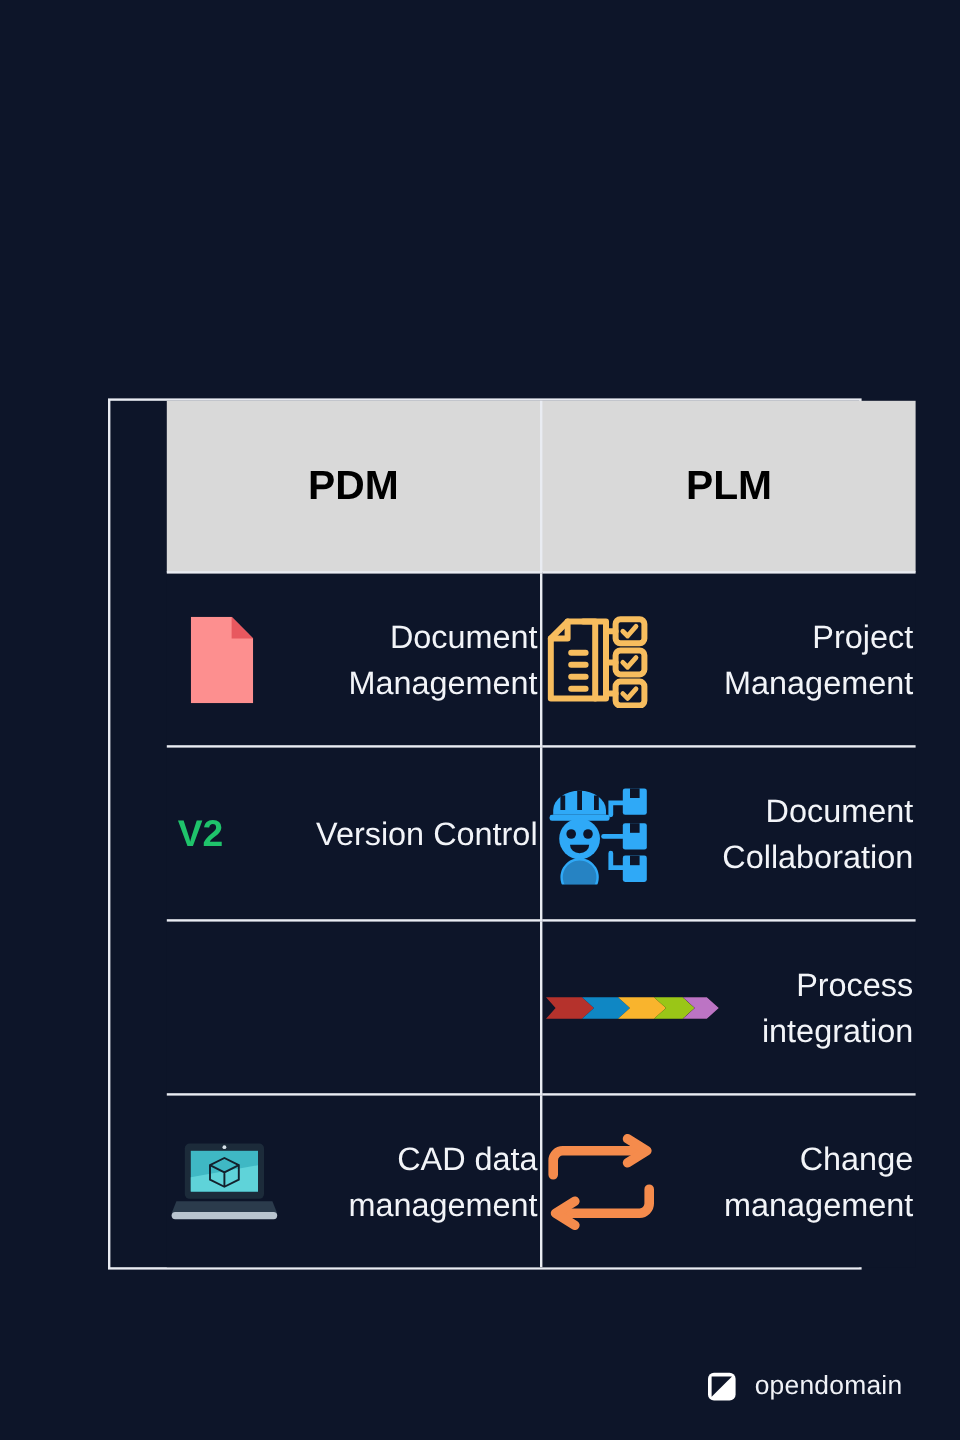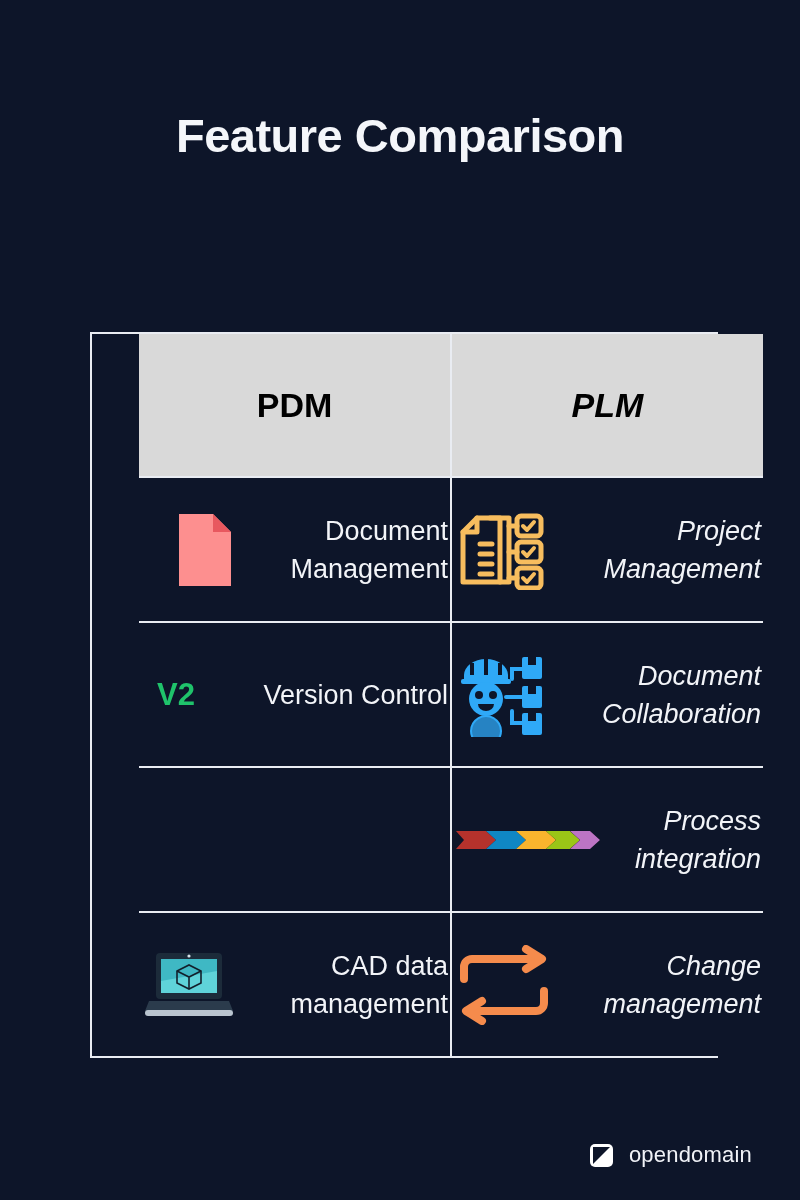--- a/index.html
+++ b/index.html
@@ -45,21 +45,21 @@
     table-layout: fixed;
     margin-left: 47px;
   }
   .table td, .table th {
     border: 2px solid #e9ecf2;
     padding: 0;
     margin: 0;
   }
   .table tr:first-child th { border-top: none; }
   .table td:first-child, .table th:first-child { border-left: none; }
-  .table td:last-child, .table th:last-child { border-right: none; font-style: italic; }
+  .table td:last-child, .table th:last-child { border-right: none; }
   .table tr:last-child td { border-bottom: none; }
 
   .head-cell {
     background: #d9d9d9;
     height: 142px;
     text-align: center;
     vertical-align: middle;
     color: #000000;
     font-size: 34px;
     font-weight: bold;
@@ -80,21 +80,21 @@
     width: 100%;
     height: 100%;
     gap: 8px;
   }
   .icon-slot {
     flex: 0 0 auto;
     width: 92px;
     height: 92px;
     display: flex;
     align-items: center;
-    justify-content: flex-end;
+    justify-content: center;
   }
   .cell-label {
     flex: 1 1 auto;
     text-align: right;
     color: #f2f4f8;
     font-size: 27px;
     line-height: 38px;
     padding-right: 2px;
     white-space: pre-line;
   }
@@ -137,21 +137,20 @@
   .footer-text {
     color: #f0f2f7;
     font-size: 22px;
     letter-spacing: 0.2px;
   }
 </style>
 </head>
 <body>
 
 <div class="title-block">
-  <span class="title-line">Feature Comparison</span>
 </div>
 
 <div class="table-wrap">
   <table class="table">
     <tbody>
         <tr>
       <th class="head-cell">PDM</th>
       <th class="head-cell">PLM</th>
     </tr>
 

